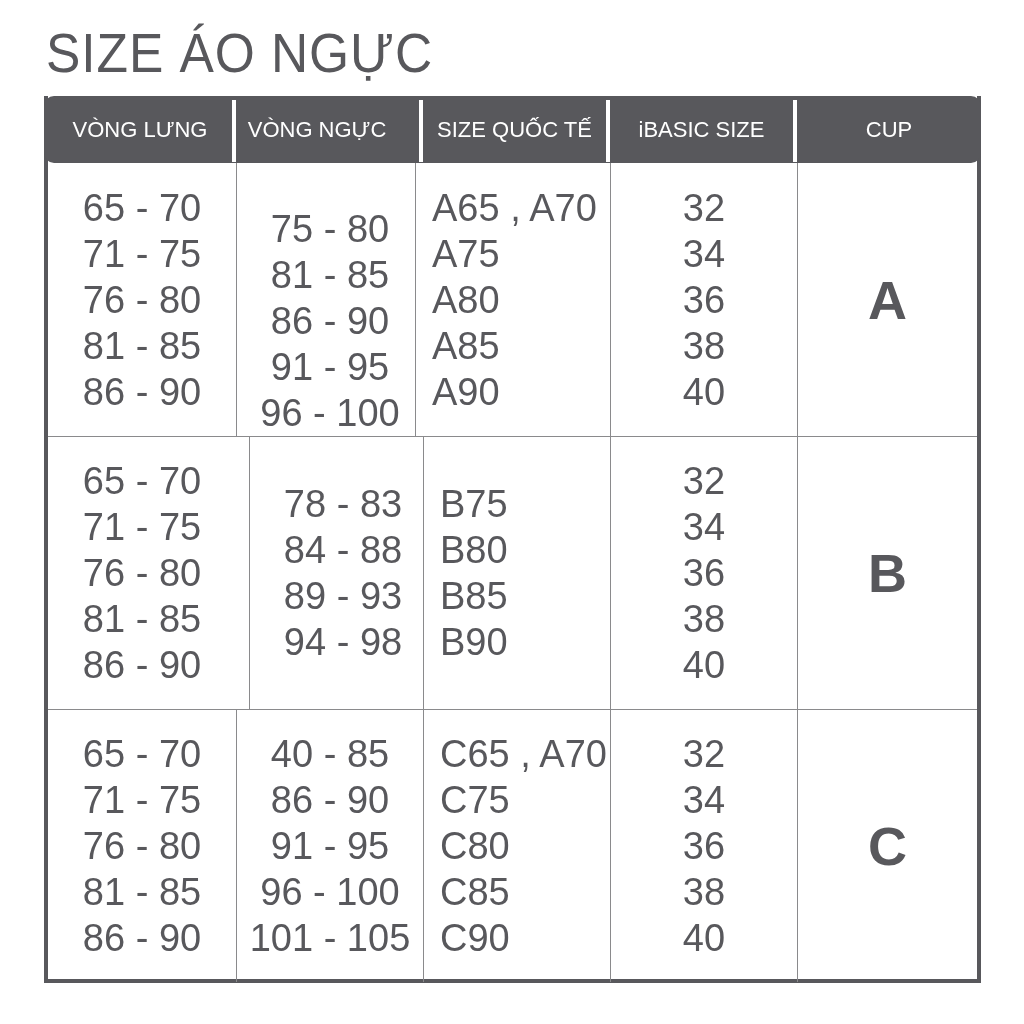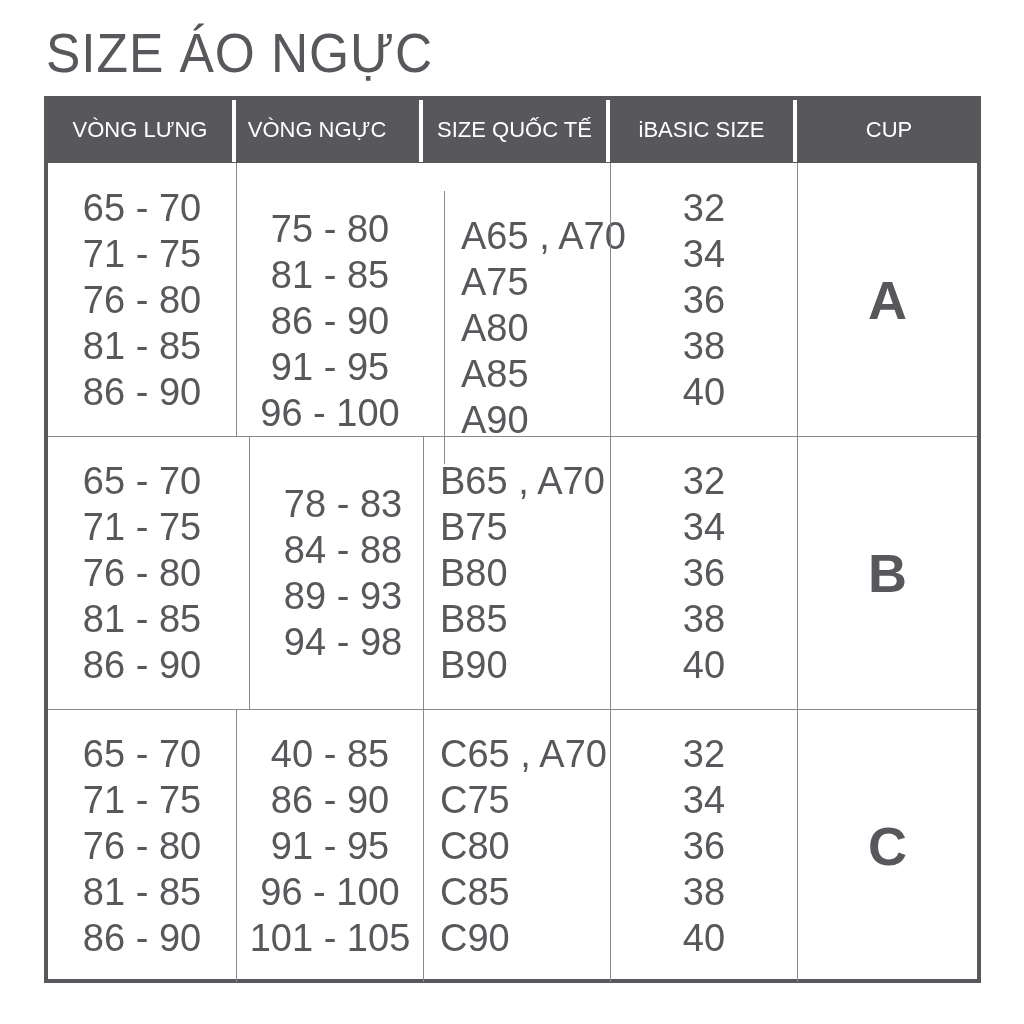--- a/index.html
+++ b/index.html
@@ -1,19 +1,19 @@
 <!DOCTYPE html>
 <html><head>
 <meta charset="utf-8">
 <style>
   html,body{margin:0;padding:0;background:#ffffff;}
   body{width:1024px;height:1024px;position:relative;overflow:hidden;font-family:"Liberation Sans","DejaVu Sans",sans-serif;color:#58585c;}
   .title{position:absolute;left:46px;top:18px;font-size:56px;font-weight:400;letter-spacing:1px;color:#58585c;line-height:70px;transform:scaleX(0.92);transform-origin:left;}
   .table{position:absolute;left:44px;top:96px;width:937px;height:887px;border:4px solid #58585c;border-top:none;box-sizing:border-box;background:#fff;}
-  .header{position:absolute;left:-4px;top:0;width:937px;height:67px;background:#58585c;}
+  .header{position:absolute;left:-4px;top:0;width:937px;height:67px;background:#58585c;border-radius:10px;}
   .hcell{position:absolute;top:0;height:67px;display:flex;align-items:center;justify-content:center;color:#ffffff;font-size:22px;transform-origin:center;}
   .hsep{position:absolute;top:4px;width:4px;height:62px;background:#ffffff;}
   .row{position:absolute;left:0;width:929px;border-top:1px solid #8a8a8c;box-sizing:border-box;}
   .cell{position:absolute;top:0;height:100%;box-sizing:border-box;border-left:1px solid #8a8a8c;display:flex;flex-direction:column;justify-content:center;}
   .cell.first{border-left:none;}
   .line{font-size:38px;line-height:46px;height:46px;color:#58585c;white-space:nowrap;}
   .center .line{text-align:center;}
   .left .line{text-align:left;padding-left:16px;}
   .cup{font-size:54px;font-weight:700;text-align:center;color:#58585c;}
 </style>
@@ -44,21 +44,21 @@
           <div class="line">81 - 85</div>
           <div class="line">86 - 90</div>
         </div>
         <div class="cell center" style="left: 188px; width: 187px; justify-content: flex-end;">
           <div class="line">75 - 80</div>
           <div class="line">81 - 85</div>
           <div class="line">86 - 90</div>
           <div class="line">91 - 95</div>
           <div class="line">96 - 100</div>
         </div>
-        <div class="cell left" style="left: 396px; width: 187px; margin-top: 28px;">
+        <div class="cell left" style="left: 367px; width: 187px;">
           <div class="line">A65 , A70</div>
           <div class="line">A75</div>
           <div class="line">A80</div>
           <div class="line">A85</div>
           <div class="line">A90</div>
         </div>
         <div class="cell center" style="left: 562px; width: 187px;">
           <div class="line">32</div>
           <div class="line">34</div>
           <div class="line">36</div>
@@ -77,21 +77,20 @@
           <div class="line">81 - 85</div>
           <div class="line">86 - 90</div>
         </div>
         <div class="cell center" style="left: 201px; width: 187px; justify-content: center;">
           <div class="line">78 - 83</div>
           <div class="line">84 - 88</div>
           <div class="line">89 - 93</div>
           <div class="line">94 - 98</div>
         </div>
         <div class="cell left" style="left: 375px; width: 187px;">
-          <div class="line">B65 , A70</div>
           <div class="line">B75</div>
           <div class="line">B80</div>
           <div class="line">B85</div>
           <div class="line">B90</div>
         </div>
         <div class="cell center" style="left: 562px; width: 187px;">
           <div class="line">32</div>
           <div class="line">34</div>
           <div class="line">36</div>
           <div class="line">38</div>

